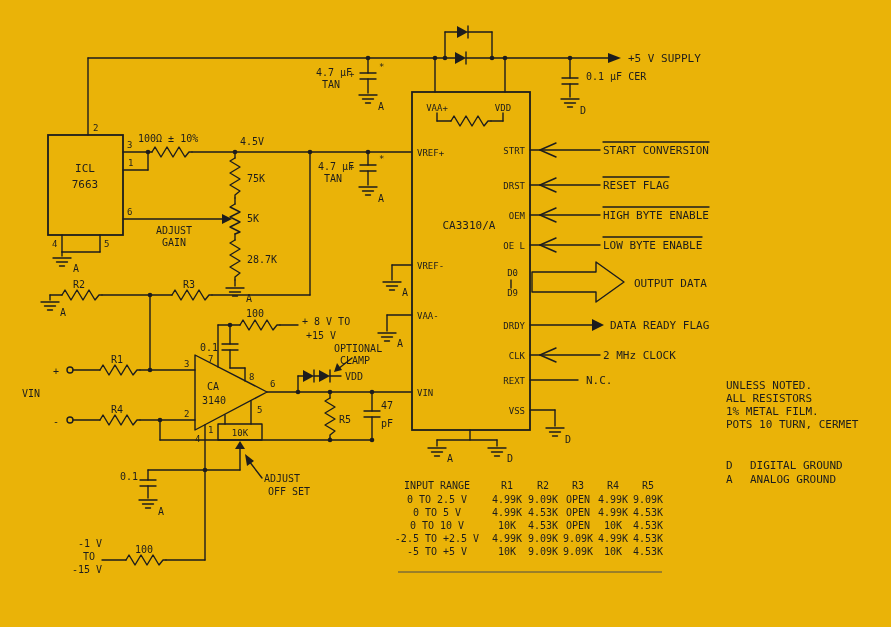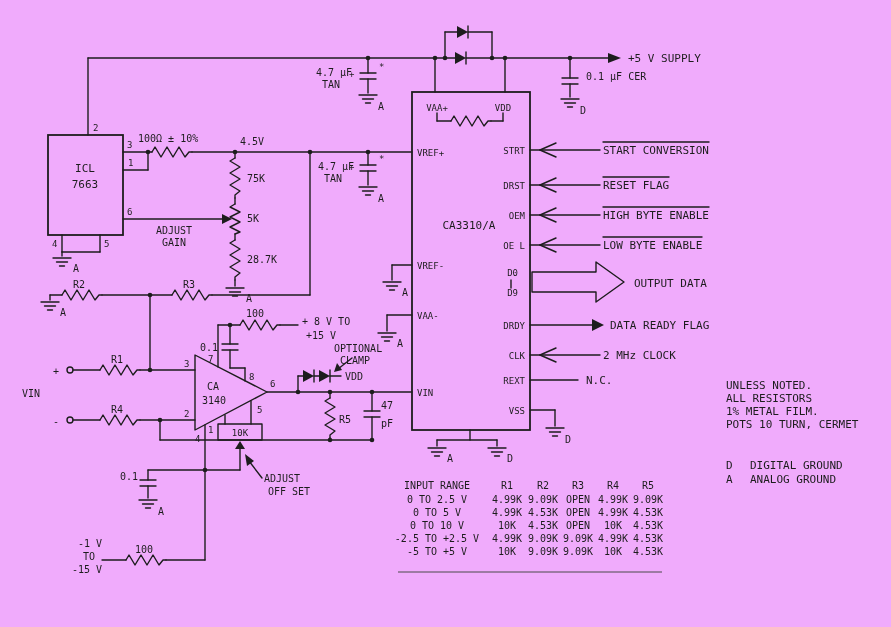--- a/index.html
+++ b/index.html
@@ -1,16 +1,16 @@
 <!DOCTYPE html>
 <html><head>
 <meta charset="utf-8">
 <style>
   html,body{margin:0;padding:0;background:#dcdcd8;}
-  .page{width:891px;height:627px;background:#f0abfc;position:relative;overflow:hidden;}
+  .page{width:891px;height:627px;background:#eab308;position:relative;overflow:hidden;}
   svg{position:absolute;left:0;top:0;}
   text{fill:#1d1d1d;font-family:"DejaVu Sans Mono","Liberation Mono",monospace;font-size:10px;}
   .lg{font-size:11px;}
   .sm{font-size:9px;}
   .mid{text-anchor:middle;}
   .end{text-anchor:end;}
   .w{stroke:#1d1d1d;stroke-width:1.4;fill:none;stroke-linecap:round;}
   .cp{stroke:#1d1d1d;stroke-width:1.4;fill:none;stroke-linejoin:round;stroke-linecap:round;}
   .fl{fill:#1d1d1d;stroke:none;}
   .bx{fill:none;stroke:#1d1d1d;stroke-width:1.8;}

